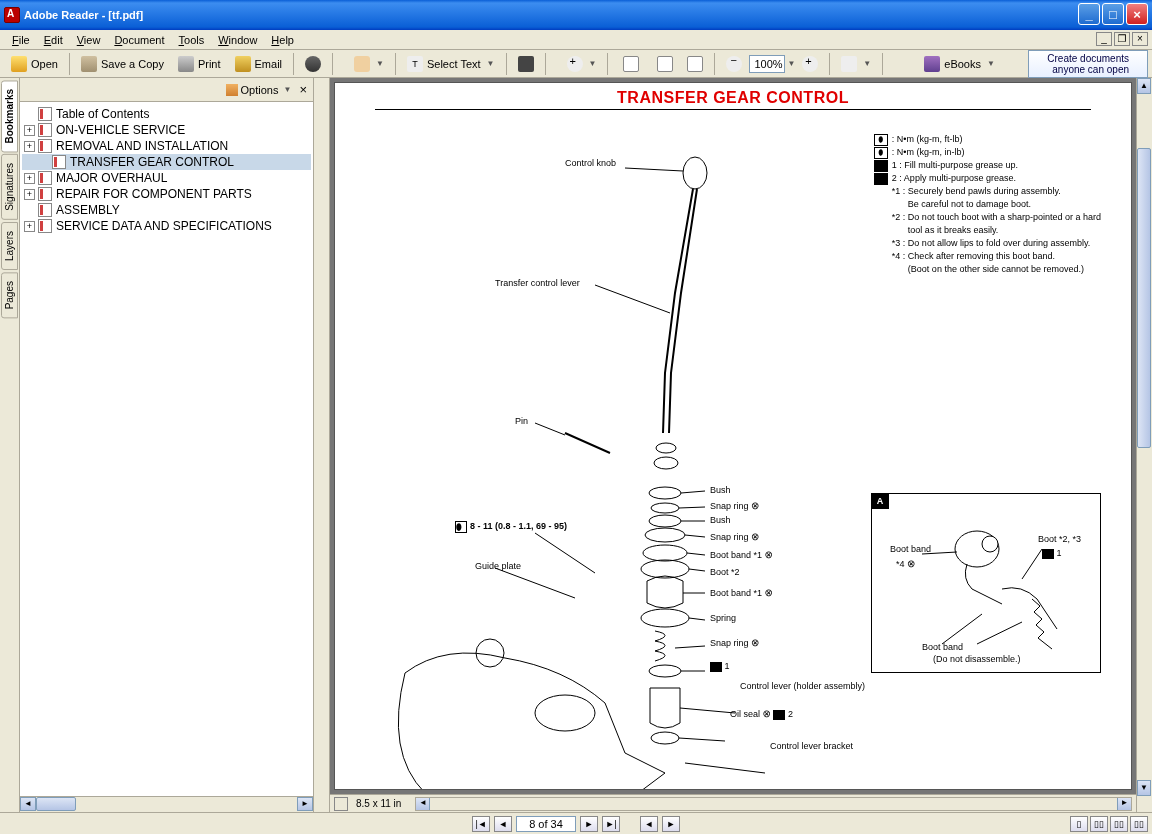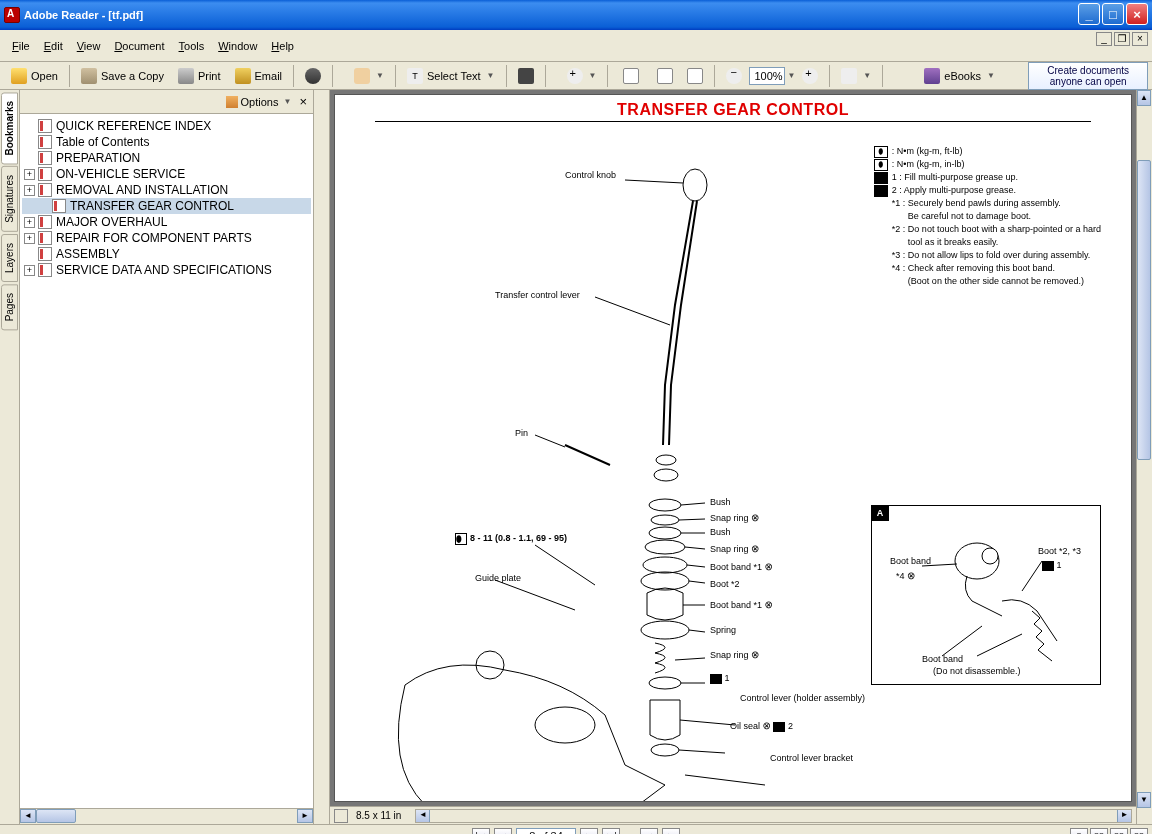--- a/index.html
+++ b/index.html
@@ -5,21 +5,21 @@
 * { box-sizing: border-box; margin: 0; padding: 0; font-family: Tahoma, Arial, sans-serif; }
 body { width: 1152px; height: 834px; overflow: hidden; background: #ece9d8; font-size: 11px; }
 
 .titlebar { height: 30px; background: linear-gradient(#0a5fd6,#3c8df0 10%,#0a5fd6 90%,#003cc0); display: flex; align-items: center; padding: 0 4px; color: #fff; font-weight: bold; position: relative; }
 .titlebar .icon { width: 16px; height: 16px; background: #b00; border: 1px solid #700; margin-right: 4px; border-radius: 2px; position: relative; }
 .titlebar .icon::after{ content:"A"; position:absolute; top:0; left:2px; color:#fff; font-size:10px; }
 .titlebar .wbtns { position:absolute; right:4px; top:3px; display:flex; gap:2px;}
 .titlebar .wbtn { width:22px; height:22px; border:1px solid #fff; border-radius:3px; display:flex;align-items:center;justify-content:center; font-weight:bold; color:#fff; font-size:13px;}
 .wbtn.min{background:linear-gradient(#5b9fe6,#1e6bd0);} .wbtn.max{background:linear-gradient(#5b9fe6,#1e6bd0);} .wbtn.close{background:linear-gradient(#f08080,#d02020);}
 
-.menubar { height: 32px; background: #ece9d8; display:flex; align-items:center; padding:0 6px; border-bottom:1px solid #aca899; font-size:11px; gap:2px; position:relative;}
+.menubar { height: 20px; background: #ece9d8; display:flex; align-items:center; padding:0 6px; border-bottom:1px solid #aca899; font-size:11px; gap:2px; position:relative;}
 .menubar span { padding: 2px 6px; }
 .menubar span u{text-decoration:underline;}
 .menubar .doc-wbtns{position:absolute;right:4px;top:2px;display:flex;gap:2px;}
 .menubar .dwbtn{width:16px;height:14px;border:1px solid #888;background:#ece9d8;font-size:10px;line-height:12px;text-align:center;}
 
 .toolbar { height:28px; background:#ece9d8; border-bottom:1px solid #aca899; display:flex; align-items:center; padding:0 4px; font-size:11px;}
 .tbtn { display:flex;align-items:center; padding:2px 6px; gap:4px; border:1px solid transparent; border-radius:3px;}
 .ticon{width:16px;height:16px;background:#888;border-radius:2px;}
 .ticon.open{background:linear-gradient(#ffe070,#e0a020);}
 .ticon.save{background:linear-gradient(#d0c0a0,#a09070);}
@@ -35,21 +35,21 @@
 .ticon.fit{background:#fff;border:1px solid #888;}
 .ticon.zout{background:#eee;border-radius:50%;position:relative;}
 .ticon.zout::after{content:"−";position:absolute;top:-2px;left:4px;font-size:11px;}
 .ticon.plus{background:#eee;border-radius:50%;position:relative;}
 .ticon.plus::after{content:"+";position:absolute;top:-1px;left:3px;font-size:11px;}
 .ticon.rot{background:#eee;}
 .ticon.book{background:linear-gradient(#a070c0,#604090);}
 .tsep{width:1px;height:22px;background:#aca899;margin:0 4px;}
 .zoom-box{width:36px;height:18px;border:1px solid #7f9db9;background:#fff;padding:0 4px;display:flex;align-items:center;}
 .tarrow{font-size:8px;margin-left:2px;color:#555;}
-.promo{margin-left:auto;background:linear-gradient(#fff,#e8f0ff);border:1px solid #7f9db9;padding:2px 18px;font-size:10px;color:#004;text-align:center;line-height:11px;}
+.promo{margin-left:auto;background:linear-gradient(#fff,#e8f0ff);border:1px solid #7f9db9;padding:2px 18px;font-size:10px;color:#004;text-align:right;line-height:11px;}
 
 .content{display:flex;height:734px;position:relative;}
 
 .tabs-left{width:20px;background:#ece9d8;display:flex;flex-direction:column;align-items:center;border-right:1px solid #aca899;}
 .vtab{writing-mode:vertical-rl;transform:rotate(180deg);padding:8px 2px;font-size:10px;border:1px solid #aca899;background:#ece9d8;margin-top:2px;border-radius:0 3px 3px 0;}
 .vtab.active{background:#fff;font-weight:bold;}
 
 .sidebar{width:294px;background:#fff;border-right:1px solid #aca899;display:flex;flex-direction:column;}
 .sidebar-head{height:24px;border-bottom:1px solid #aca899;display:flex;align-items:center;justify-content:flex-end;padding:0 6px;gap:8px;background:#ece9d8;}
 .sidebar-head .opts{display:flex;align-items:center;gap:3px;}
@@ -219,31 +219,21 @@
         <div style="width:12px;height:12px;background:linear-gradient(#f0b060,#d08030);"></div>
         <span>Options</span>
         <span class="tarrow">▼</span>
       </div>
       <span style="font-size:13px;">×</span>
     </div>
     <div class="tree" id="tree">
         <div class="tree-item">
           <span class="noexp"></span>
           <span class="bm-icon"></span>
-          <span>QUICK REFERENCE INDEX</span>
-        </div>
-        <div class="tree-item">
-          <span class="noexp"></span>
-          <span class="bm-icon"></span>
           <span>Table of Contents</span>
-        </div>
-        <div class="tree-item">
-          <span class="noexp"></span>
-          <span class="bm-icon"></span>
-          <span>PREPARATION</span>
         </div>
         <div class="tree-item">
           <span class="exp">+</span>
           <span class="bm-icon"></span>
           <span>ON-VEHICLE SERVICE</span>
         </div>
         <div class="tree-item">
           <span class="exp">+</span>
           <span class="bm-icon"></span>
           <span>REMOVAL AND INSTALLATION</span>

